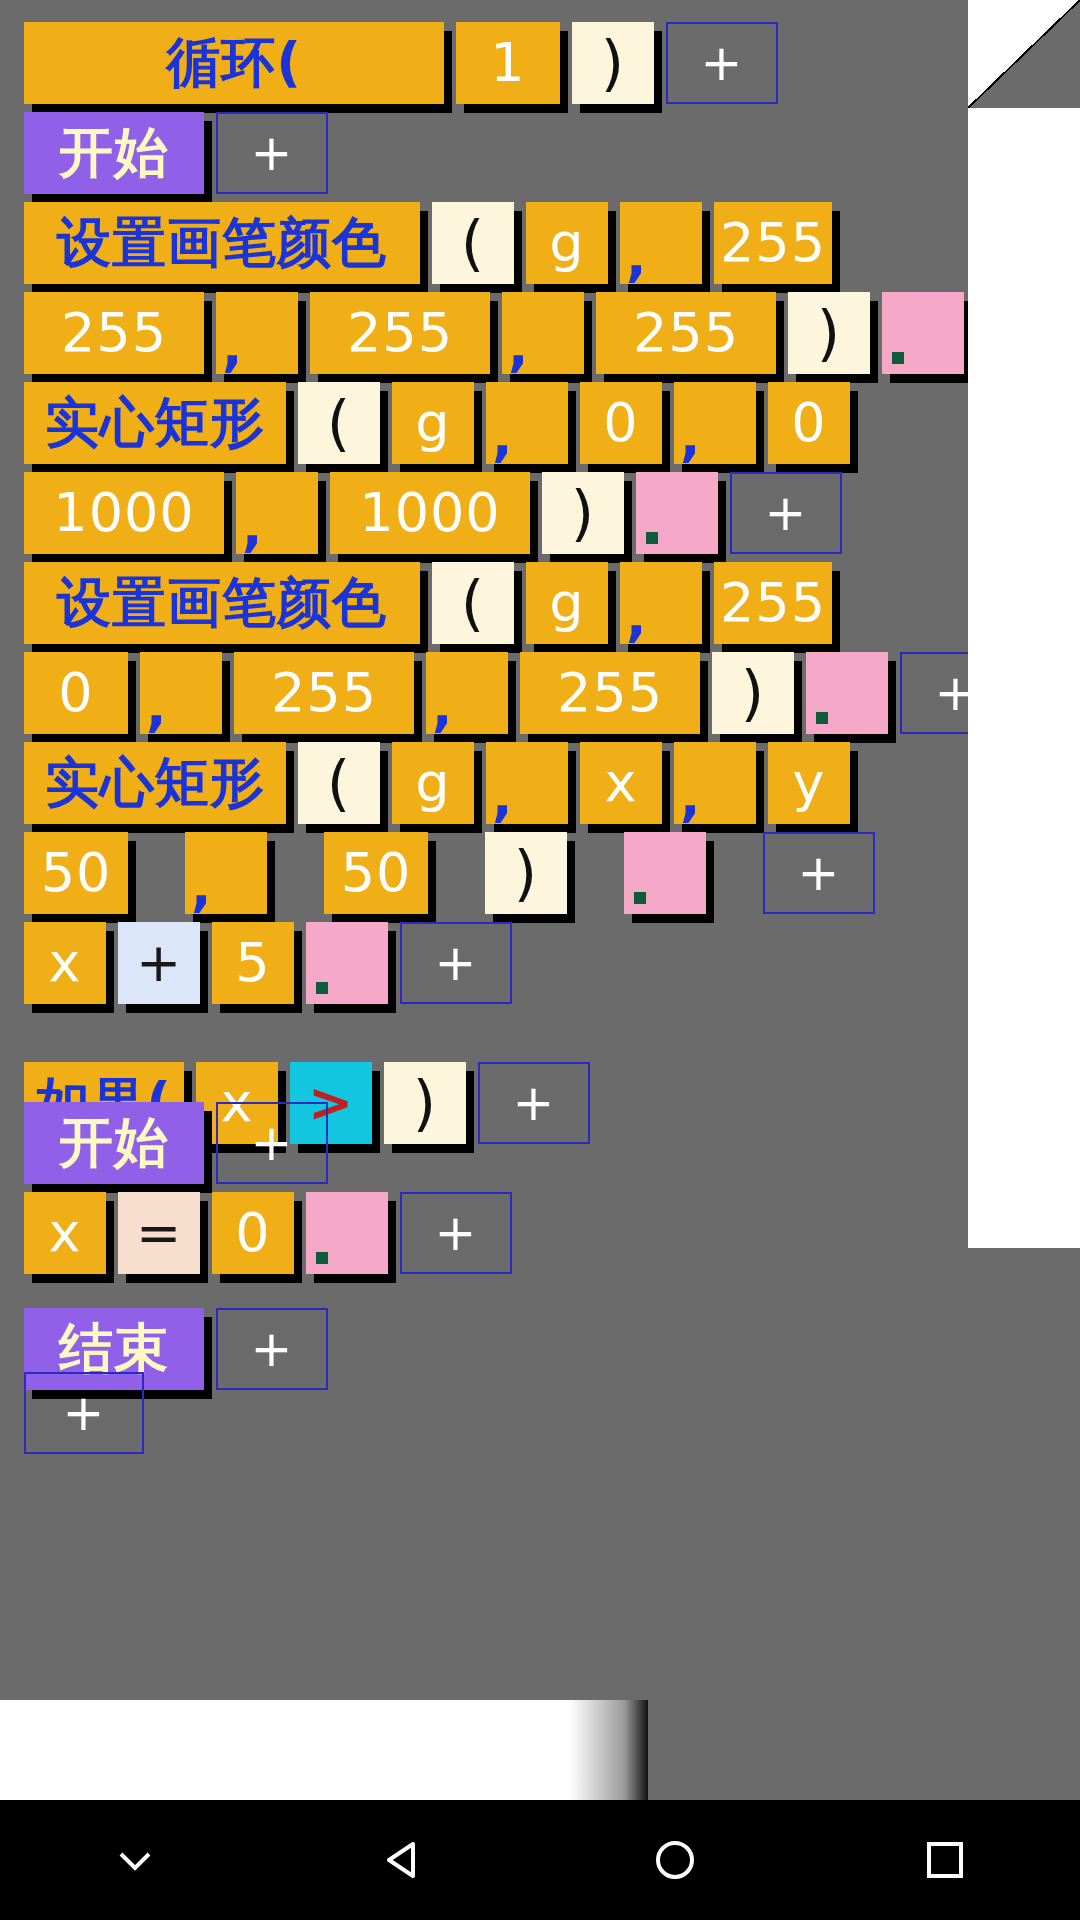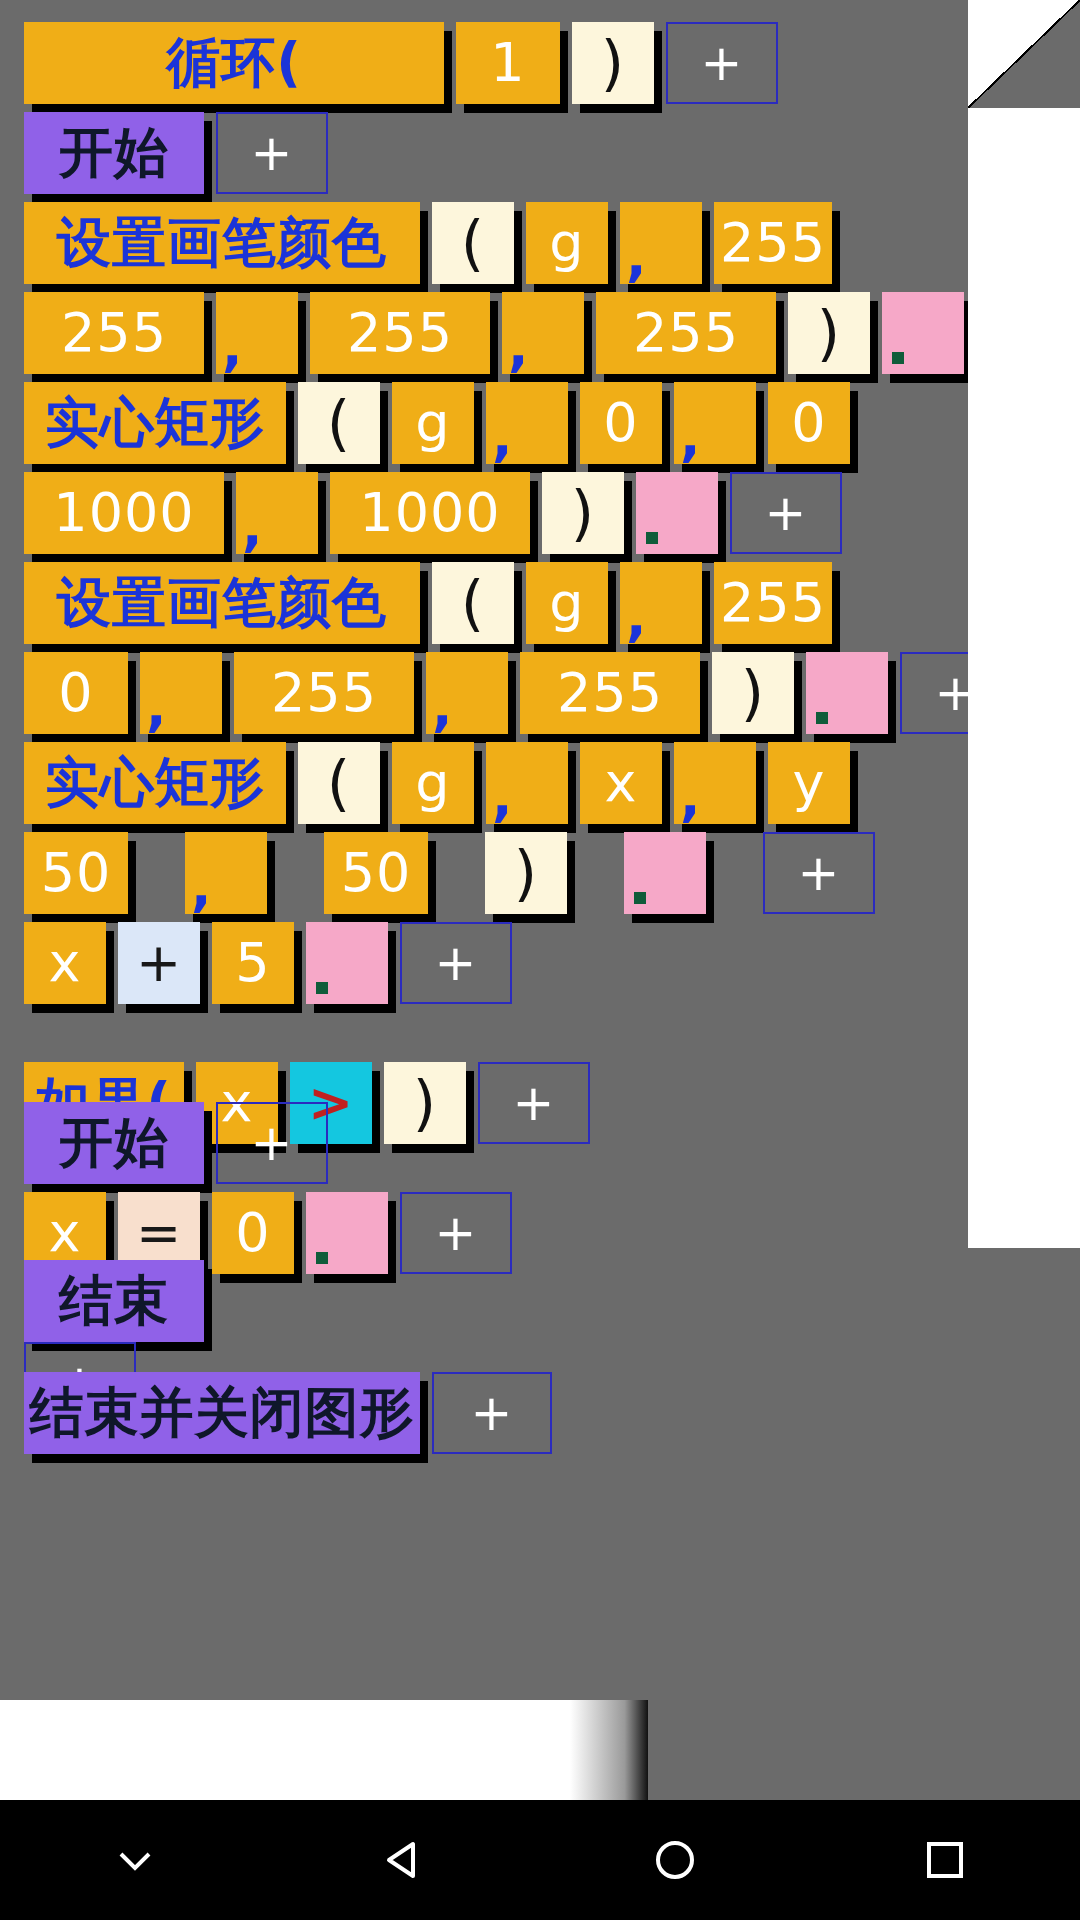--- a/index.html
+++ b/index.html
@@ -120,21 +120,21 @@
     font-size: 54px;
     line-height: 1;
     letter-spacing: 1px;
     box-shadow: 8px 9px 0 0 #000;
     flex: 0 0 auto;
   }
   
   .blk.orange   { background: #f0ae17; color: #ffffff; }
   .blk.kw       { background: #f0ae17; color: #1b34d8; font-weight: 700; }
   .blk.cream    { background: #fdf6dc; color: #111111; }
-  .blk.purple   { background: #9061e8; color: #0f172a; font-weight: 700; }
+  .blk.purple   { background: #9061e8; color: #fef9c3; font-weight: 700; }
   .blk.pink     { background: #f6a8c8; color: #1f6b3f; }
   .blk.cyan     { background: #14c7e0; color: #c02020; font-weight: 700; }
   .blk.lightblue{ background: #dbe7f8; color: #181818; }
   .blk.peach    { background: #f8dfcd; color: #181818; }
 
   
   .blk.slot {
     background: transparent;
     border: 2px solid #2b2bbf;
     box-shadow: none;
@@ -285,27 +285,26 @@
     </div>
 
     <div class="row" style="top:1192px;">
       <div class="blk orange w-xs">x</div>
       <div class="blk peach w-xs">=</div>
       <div class="blk orange w-xs">0</div>
       <div class="blk pink dot w-xs"></div>
       <div class="blk slot">+</div>
     </div>
 
-    <div class="row" style="top:1260px;flex-direction:column;">
+    <div class="row" style="top:1308px;">
       <div class="blk purple w-md chinese">结束</div>
       <div class="blk slot">+</div>
     </div>
 
     <div class="row" style="top:1372px;">
-      <div class="blk purple chinese" style="min-width:396px;">结束并关闭图形</div>
       <div class="blk slot wide">+</div>
     </div>
 
   </div>
 
   <div class="paper-bottom"></div>
   <div class="paper-bottom-fade"></div>
 
   <div class="navbar">
     <div class="nav-btn">

